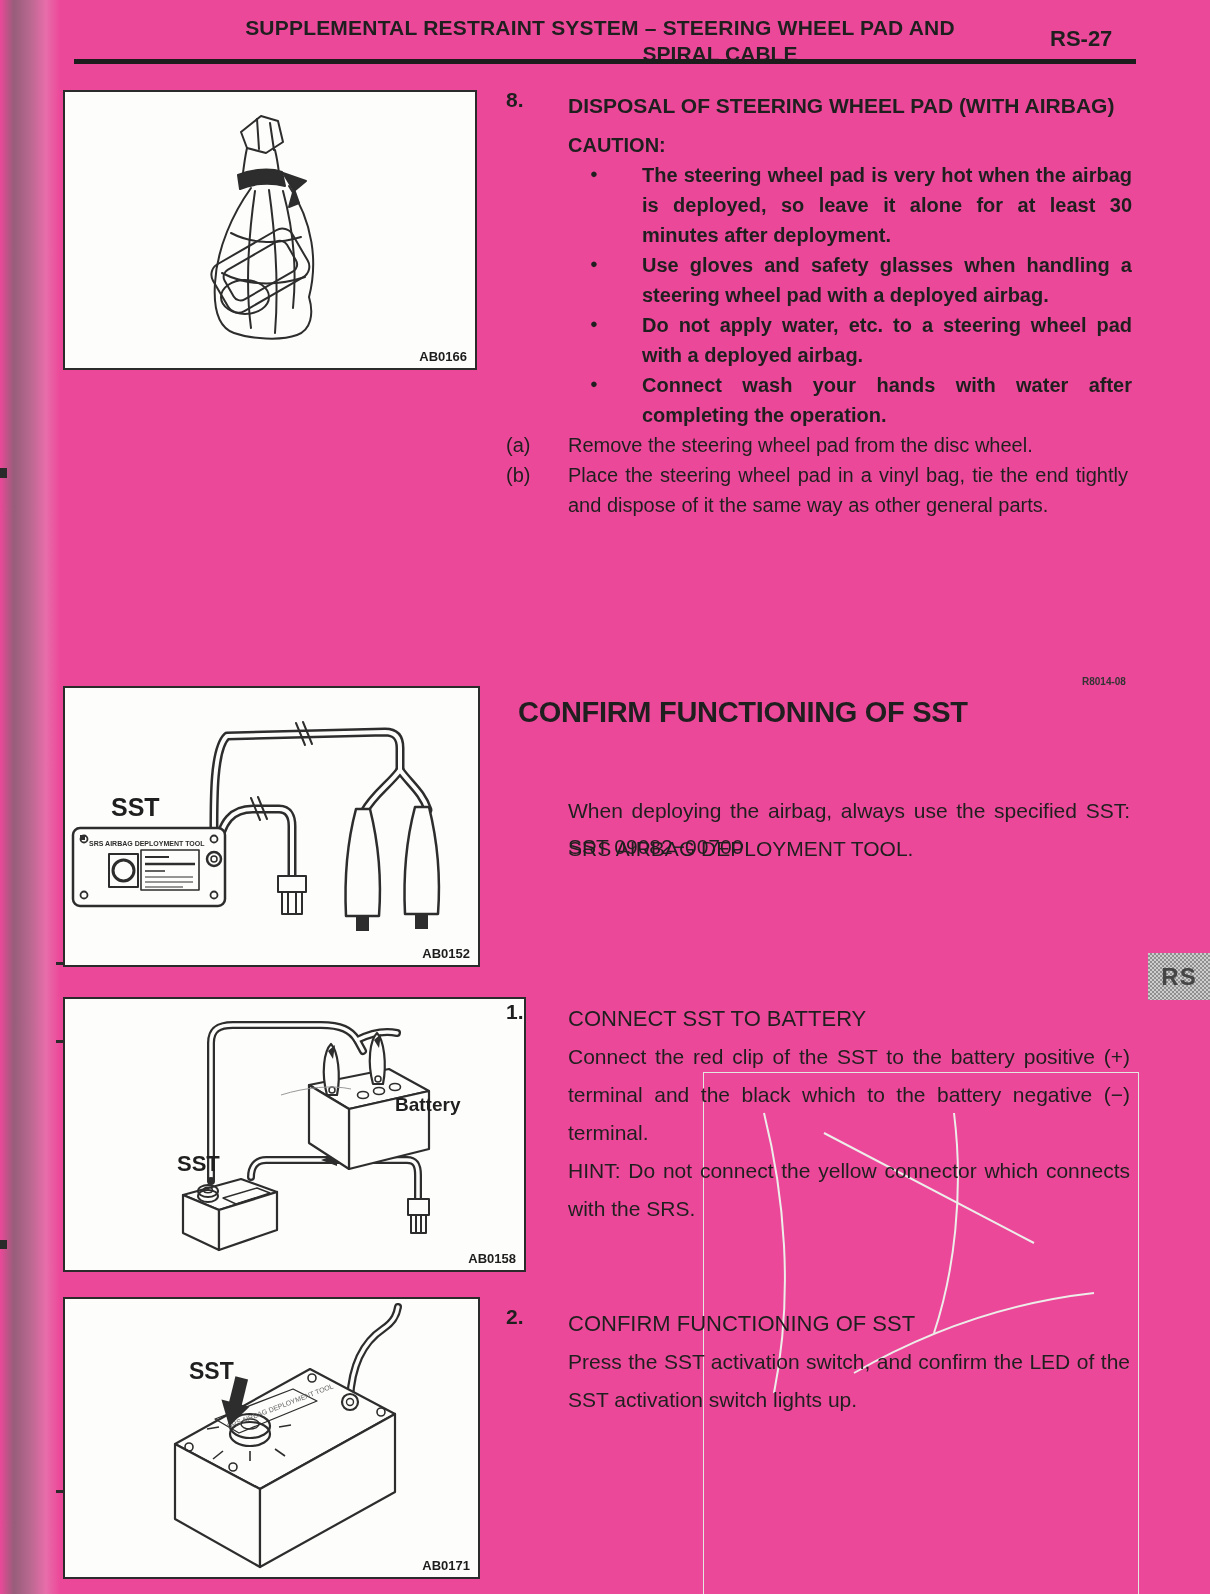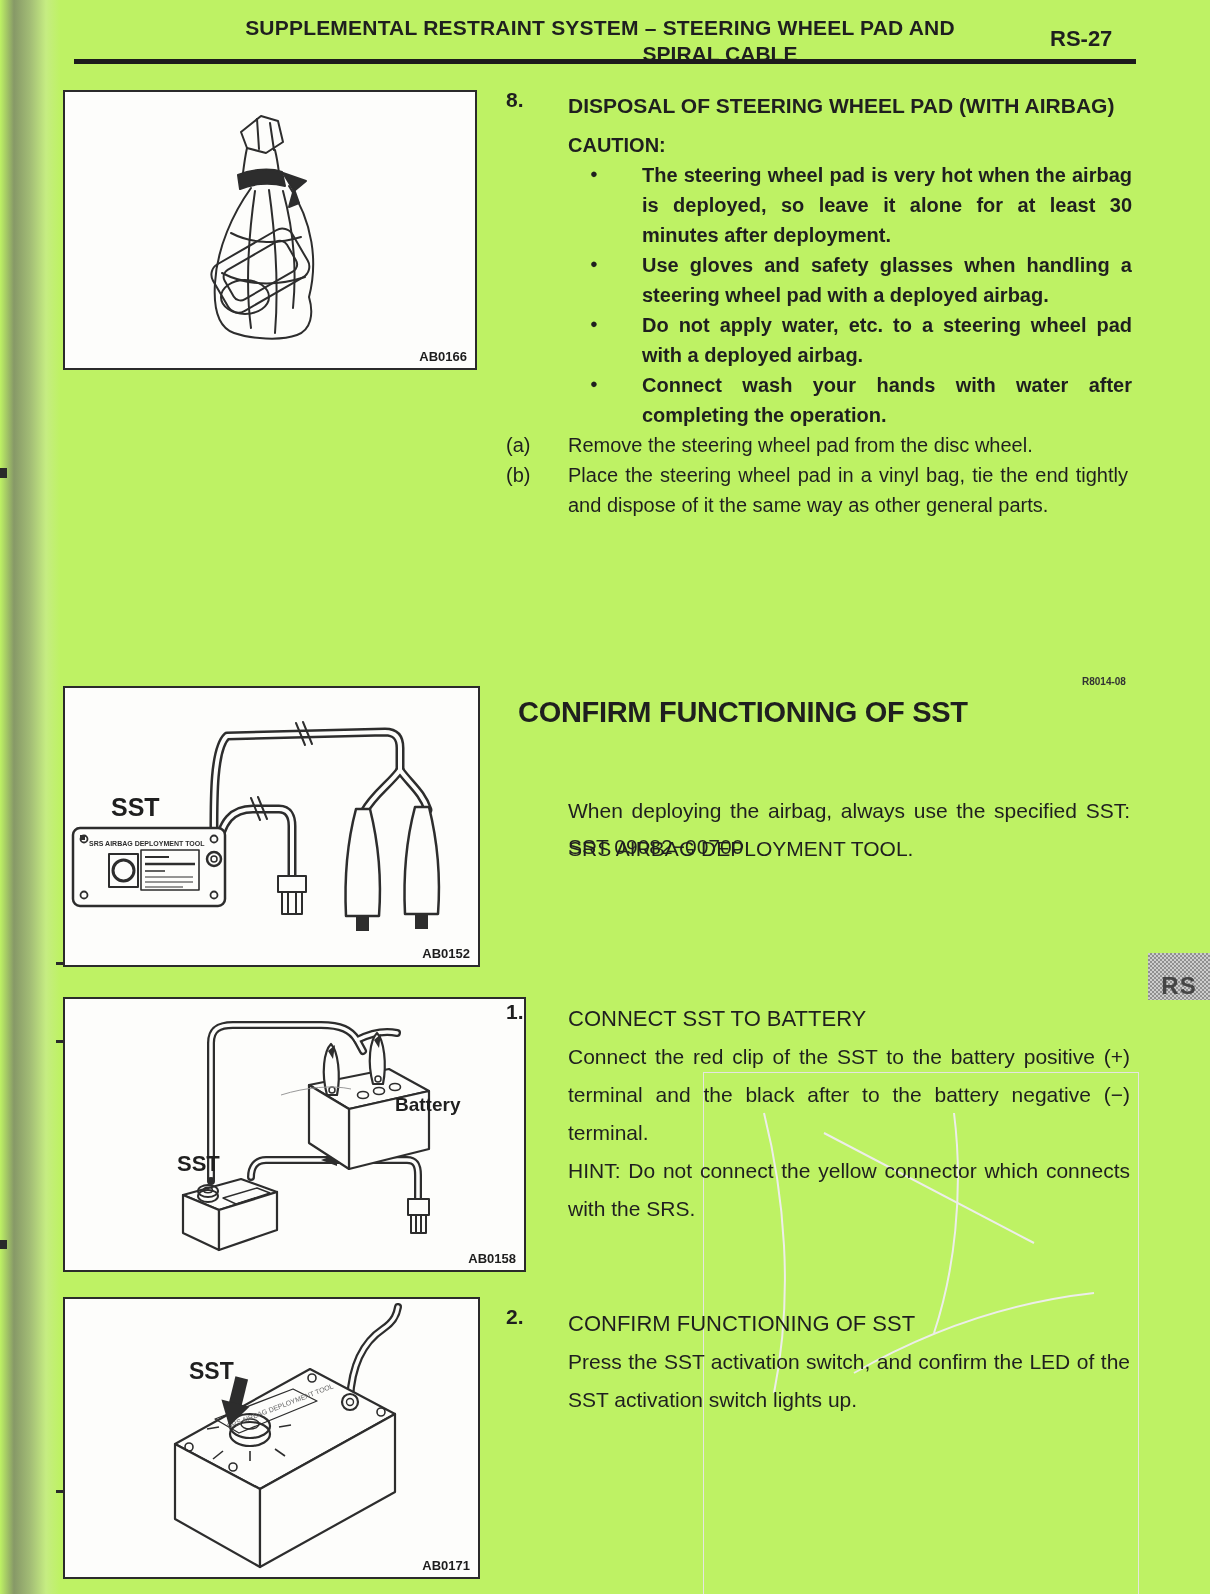--- a/index.html
+++ b/index.html
@@ -1,18 +1,18 @@
 <!DOCTYPE html>
 <html><head>
 <meta charset="utf-8">
 <style>
   html,body { margin:0; padding:0; background:#e8e8e8; }
   .page {
     position:relative; width:1210px; height:1594px; margin:0 auto;
-    background:#bef264; overflow:hidden; color:#1f1f1f;
+    background:#ec4899; overflow:hidden; color:#1f1f1f;
     font-family:"Liberation Sans", sans-serif;
   }
   .spine {
     position:absolute; left:0; top:0; bottom:0; width:64px;
     background:linear-gradient(90deg, rgba(255,255,255,0) 0px, rgba(105,105,105,0.65) 14px,
       rgba(135,135,135,0.5) 30px, rgba(220,220,220,0.25) 46px, rgba(255,255,255,0) 60px);
     pointer-events:none;
   }
   
   .title1 { position:absolute; left:130px; top:16px; width:940px; text-align:center;
@@ -39,21 +39,21 @@
   .bigh { position:absolute; left:518px; top:696px; font-weight:bold; font-size:29px; letter-spacing:-0.3px; }
   .refcode { position:absolute; left:1082px; top:676px; font-size:10px; font-weight:bold; color:#333; }
   .para { position:absolute; left:568px; width:562px; font-size:21px; line-height:38px; text-align:justify; }
   .h2row { display:flex; }
   .h2t { width:564px; font-weight:normal; font-size:22px; line-height:38px; }
   .body2 { margin-left:62px; width:562px; font-size:21px; line-height:38px; text-align:justify; }
   .caut2 { margin-left:62px; width:562px; font-size:21px; font-weight:bold; line-height:38px; text-align:justify; }
   
   .tab {
     position:absolute; right:0; top:953px; width:62px; height:47px;
-    display:flex; align-items:flex-end; justify-content:center;
+    display:flex; align-items:center; justify-content:center;
     background-image:
       linear-gradient(45deg, #8f8f8f 25%, transparent 25%, transparent 75%, #8f8f8f 75%),
       linear-gradient(45deg, #8f8f8f 25%, #cdcdcd 25%, #cdcdcd 75%, #8f8f8f 75%);
     background-size:4px 4px; background-position:0 0, 2px 2px;
     font-weight:bold; font-size:24px; color:#454545; letter-spacing:1px;
   }
   
   .bleedbox { position:absolute; left:703px; top:1072px; width:434px; height:522px;
     border:1px solid #e5e5e1; pointer-events:none; }
   .tick { position:absolute; background:#2a2a2a; }
@@ -269,21 +269,21 @@
       <text x="66" y="172" font-size="22" font-weight="bold" fill="#1f1f1f">SST</text>
     </svg>
     <span class="figcode">AB0158</span>
   </div>
 
   <div class="sec" style="top:1000px;">
     <div class="h2row">
       <span class="num">1.</span>
       <span class="h2t">CONNECT SST TO BATTERY</span>
     </div>
-    <div class="body2">Connect the red clip of the SST to the battery positive (+) terminal and the black after to the battery negative (−) terminal.</div>
+    <div class="body2">Connect the red clip of the SST to the battery positive (+) terminal and the black which to the battery negative (−) terminal.</div>
     <div class="body2">HINT: Do not connect the yellow connector which connects with the SRS.</div>
   </div>
 
   <div class="fig" style="left:63px;top:1297px;width:413px;height:278px;">
     <svg width="409" height="272" viewBox="0 0 409 272">
 
       <g fill="none" stroke-linecap="round">
         <path d="M285,100 C287,62 300,42 318,30 C330,22 332,14 333,8" stroke="#2d2d2d" stroke-width="8"></path>
         <path d="M285,100 C287,62 300,42 318,30 C330,22 332,14 333,8" stroke="#fdfdfb" stroke-width="3.5"></path>
       </g>

